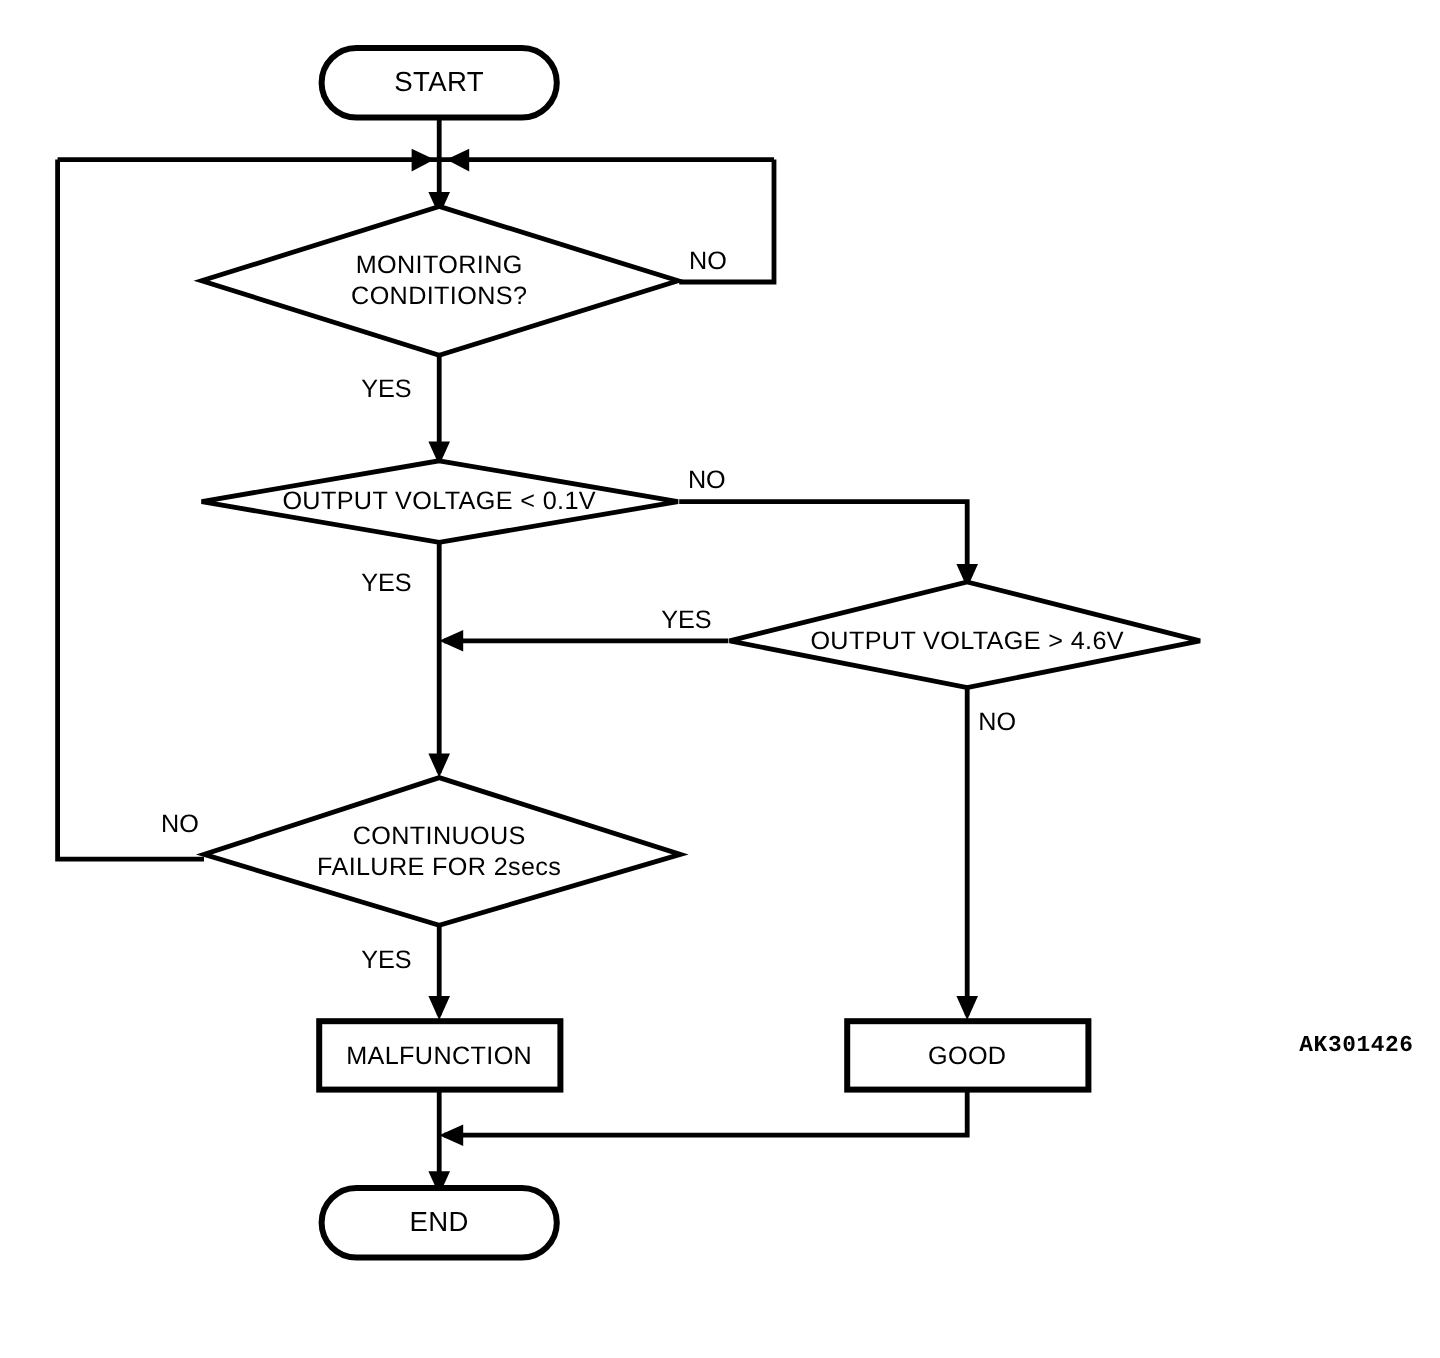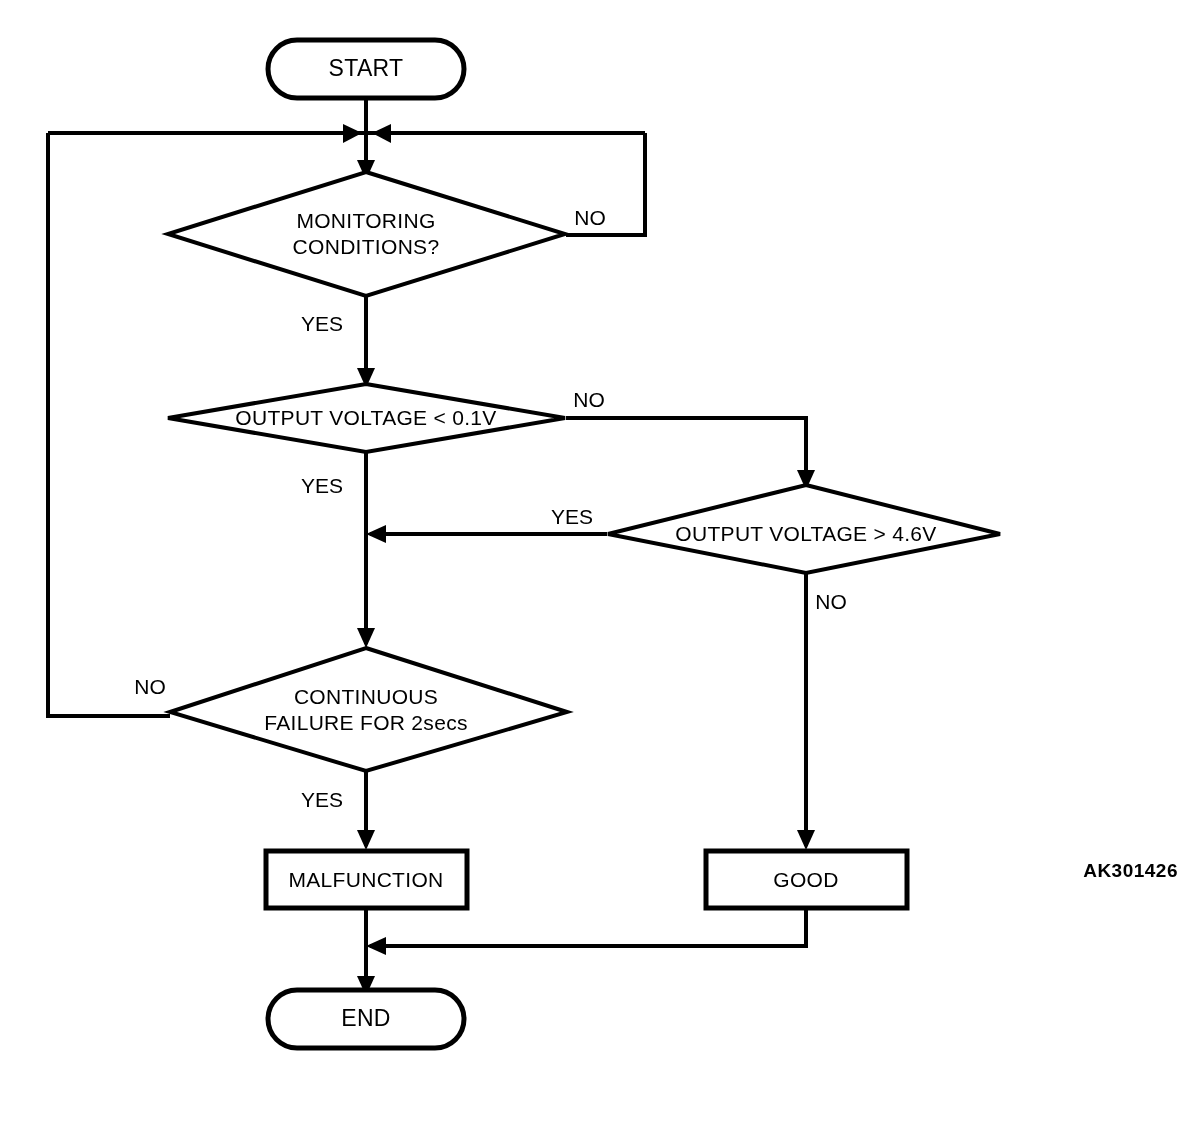--- a/index.html
+++ b/index.html
@@ -63,21 +63,21 @@
     font-family: "Liberation Sans", sans-serif;
     font-size: 21px;
     fill: #000000;
     text-anchor: middle;
     dominant-baseline: middle;
   }
   .ref-code {
     position: absolute;
     right: 22px;
     bottom: 14px;
-    font-family: Liberation Sans, sans-serif;
+    font-family: Liberation Mono, monospace;
     font-size: 19px;
     font-weight: bold;
     color: #000000;
     letter-spacing: 0.5px;
   }
 </style>
 </head>
 <body>
 
 <div id="flow-root">

